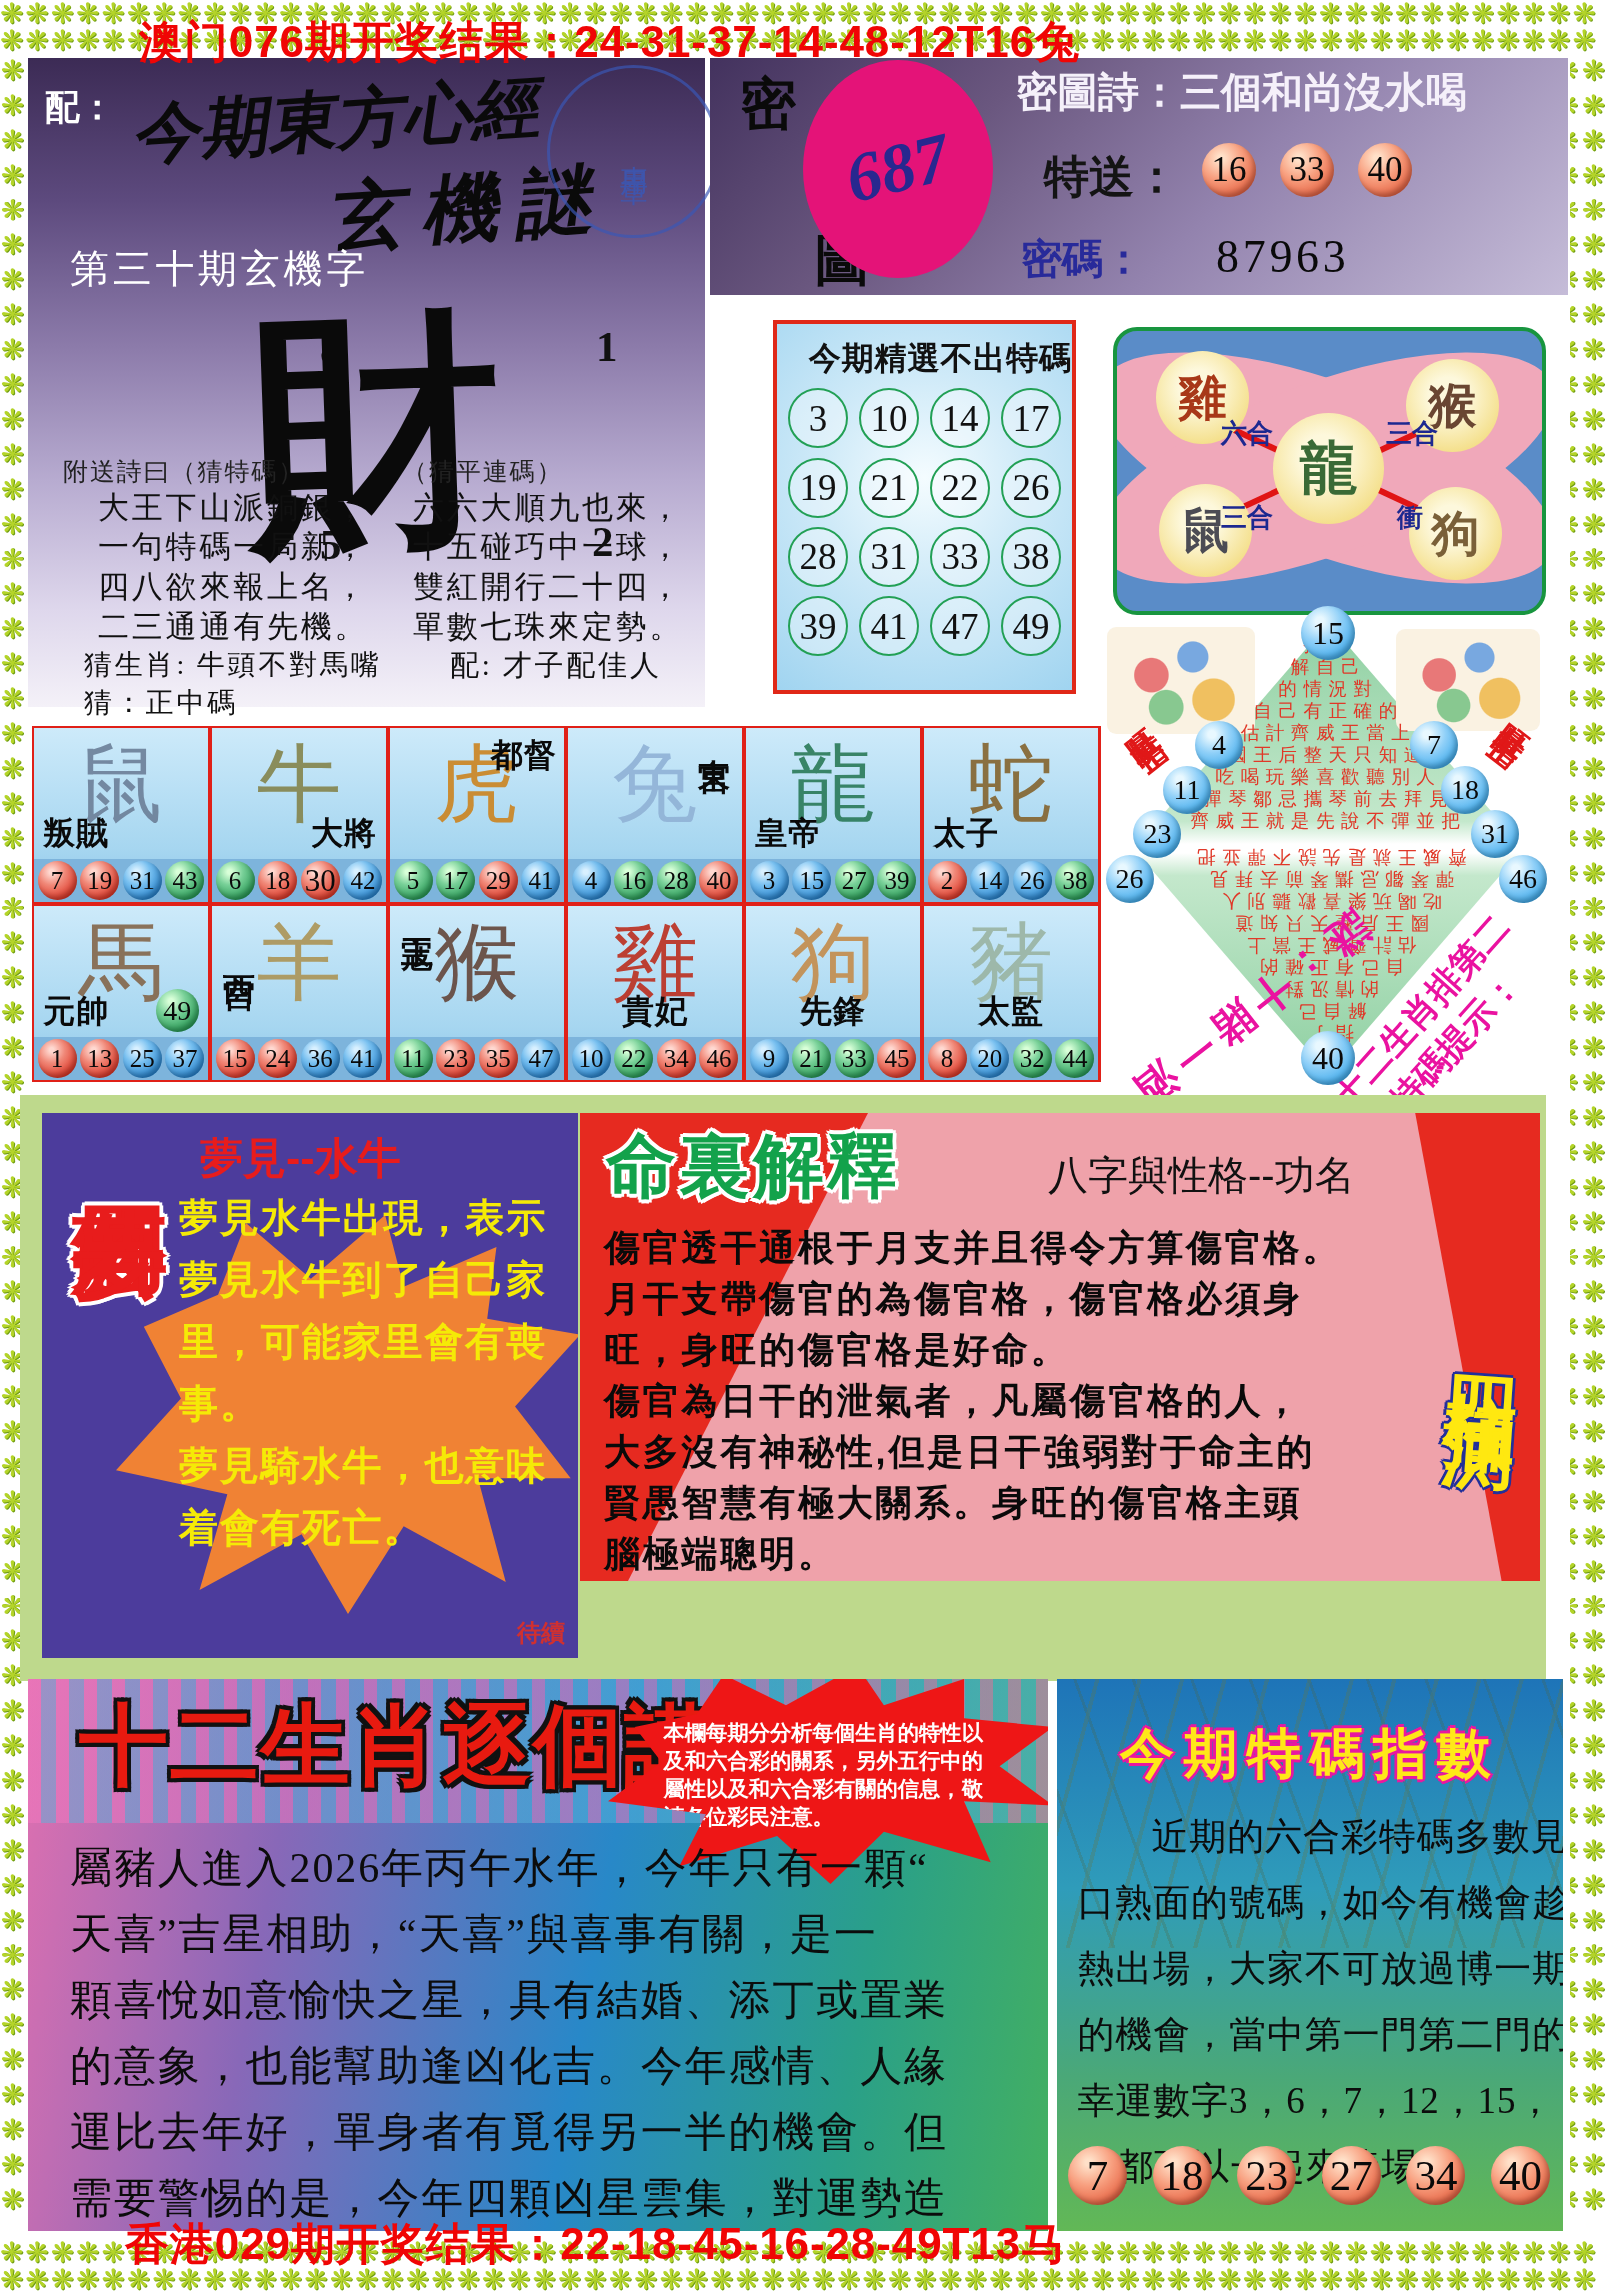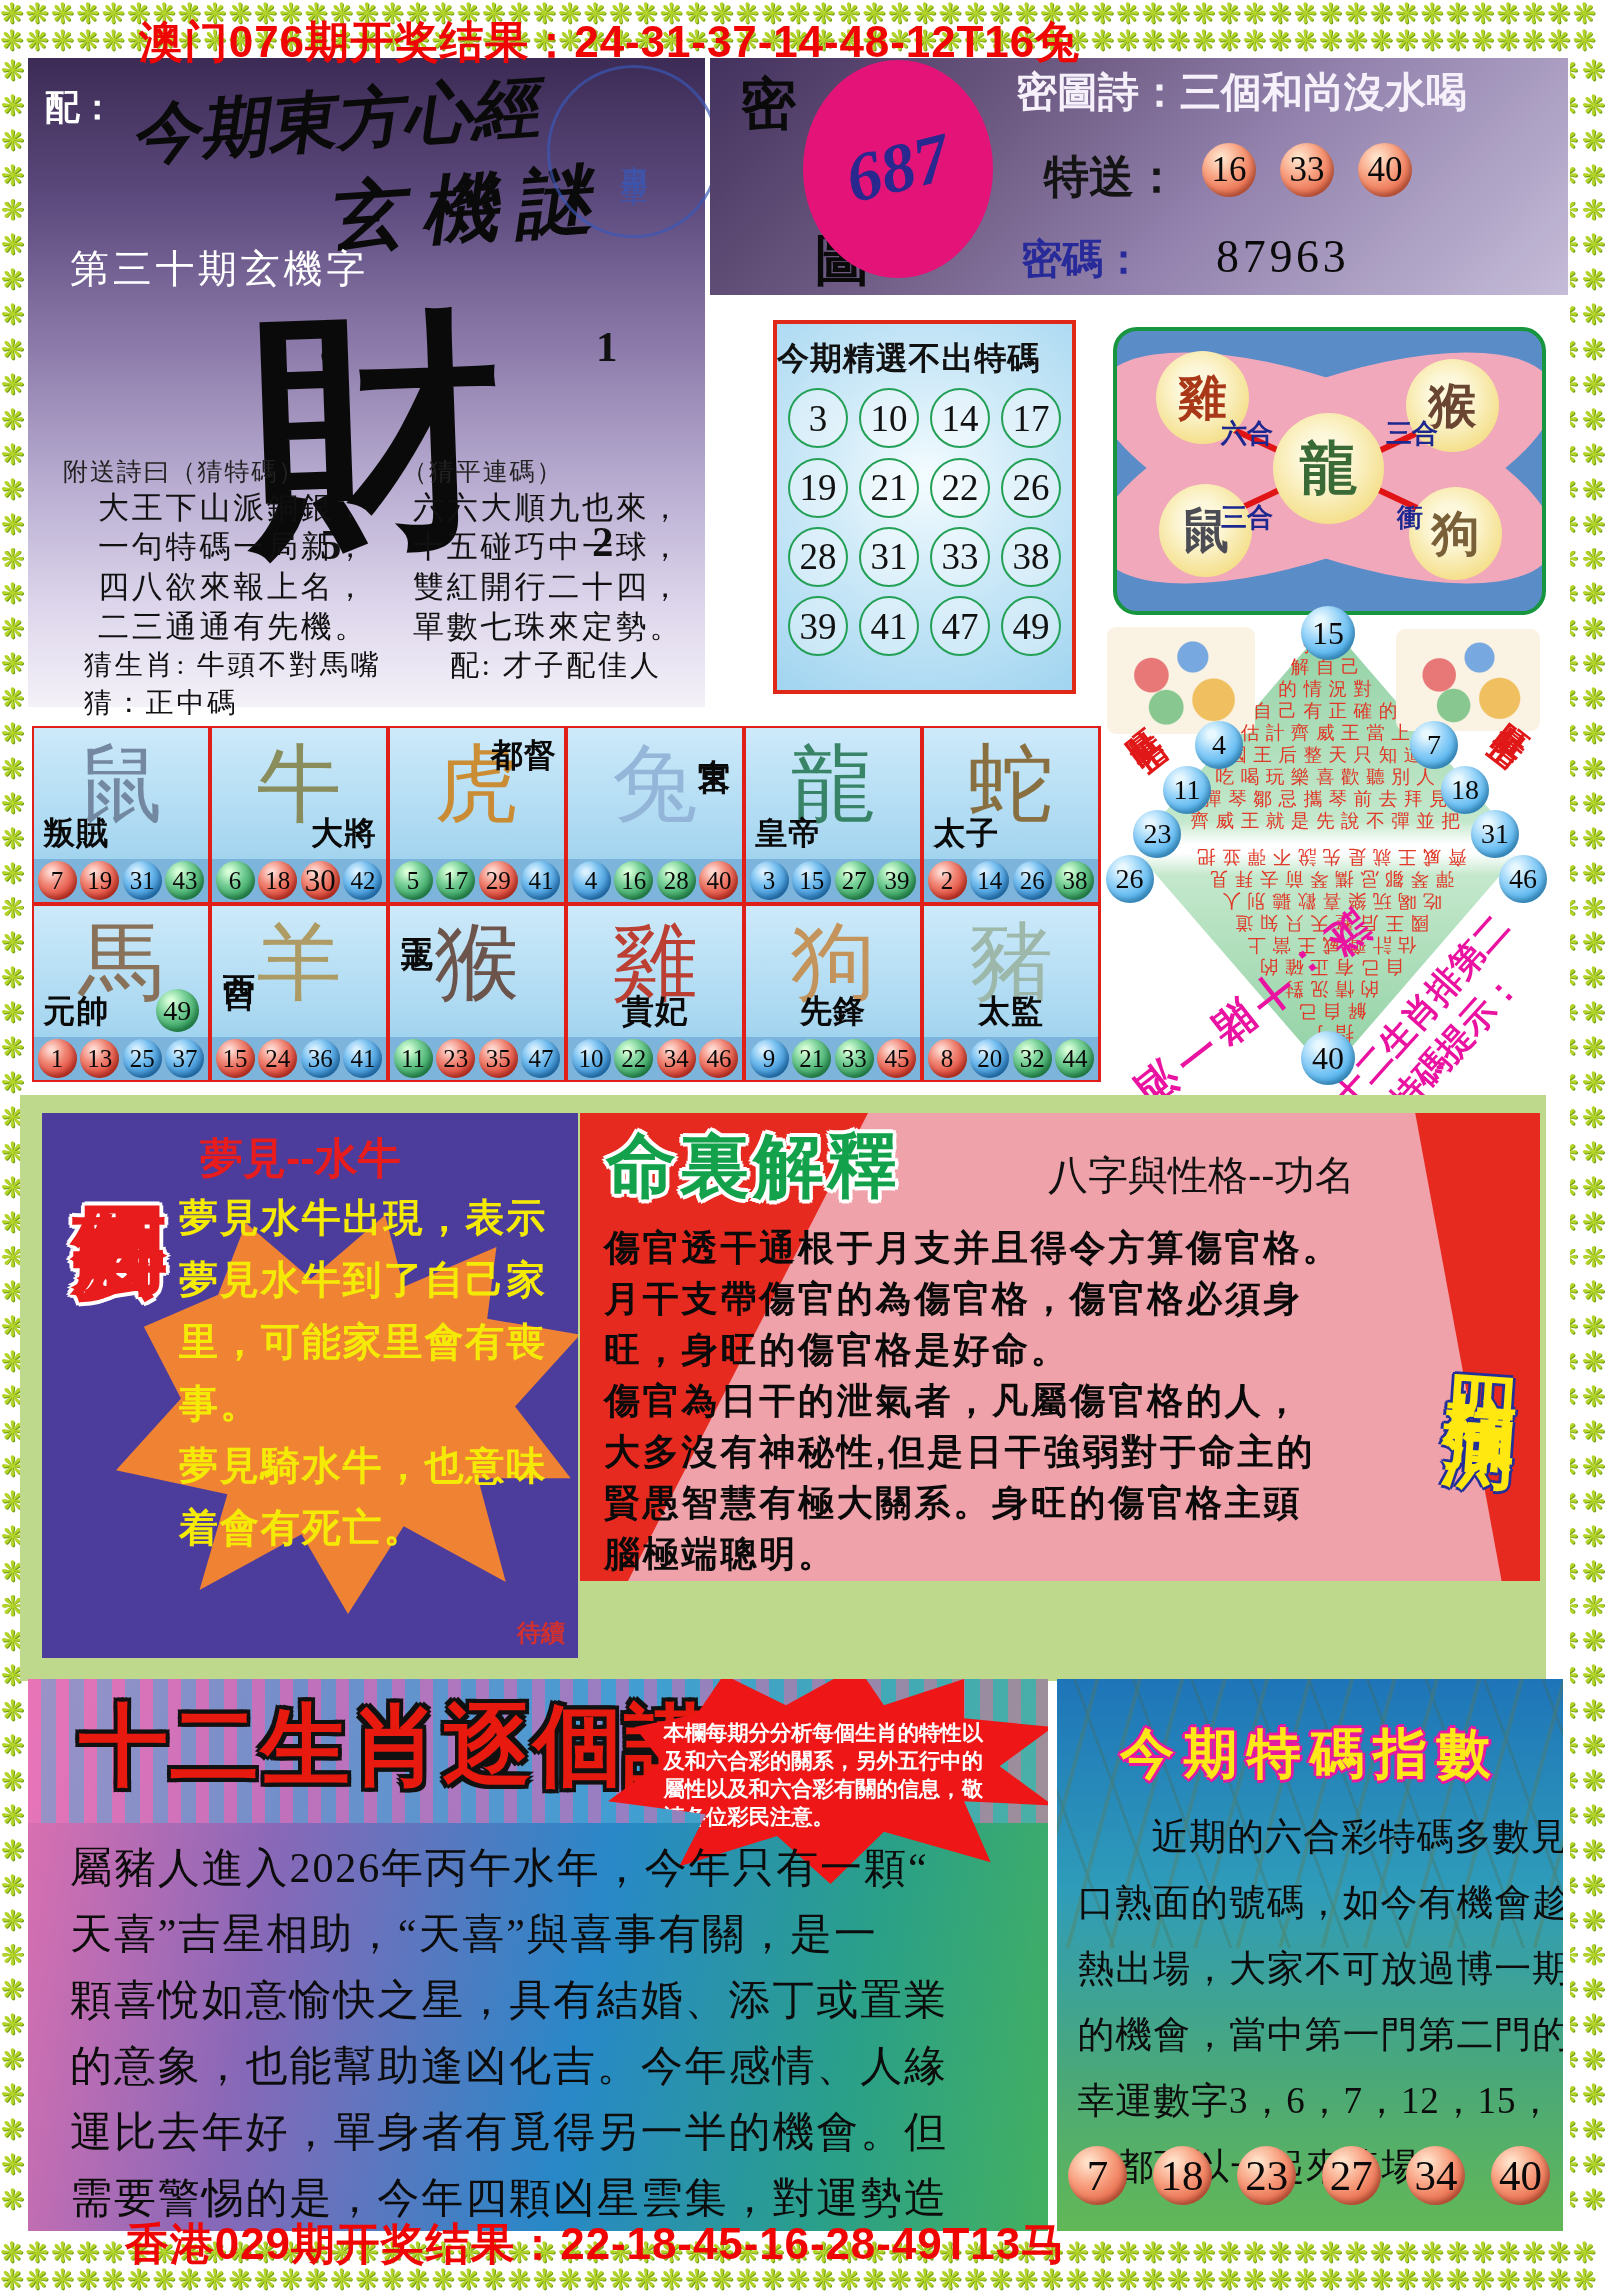--- a/index.html
+++ b/index.html
@@ -43,21 +43,21 @@
   .ball{border-radius:50%;display:flex;align-items:center;justify-content:center;
         font-family:"Liberation Serif",serif;color:#0a0a0a;box-shadow:inset -2.8px -3.7px 5.6px rgba(0,0,0,.25)}
   .ball.red{background:radial-gradient(circle at 35% 28%,#ffd8d0 6%,#f08878 35%,#dc2818 85%)}
   .ball.blue{background:radial-gradient(circle at 35% 28%,#d8f0ff 6%,#78c0f0 35%,#1878c8 85%)}
   .ball.green{background:radial-gradient(circle at 35% 28%,#d8ffd8 6%,#78d098 35%,#189048 85%)}
   .ball.orange{background:radial-gradient(circle at 35% 28%,#ffe0c8 6%,#f8a080 40%,#e05030 90%)}
   .ball.skyblue{background:radial-gradient(circle at 35% 28%,#e8f8ff 8%,#90d0f8 40%,#28a0e8 90%)}
   
   #nsbox{left:773px;top:320px;width:295px;height:366px;border:4.6px solid #e02818;
          background:radial-gradient(circle at 50% 42%,#f4fcff 0%,#cfeaf8 40%,#a0d4f0 100%)}
-  #nsbox h2{margin:13px 0 3.7px;text-align:left;font-size:32px;letter-spacing:0.9px;color:#111;
+  #nsbox h2{margin:13px 0 3.7px;text-align:right;font-size:32px;letter-spacing:0.9px;color:#111;
             font-family:"Liberation Serif",serif}
   #ns-grid{display:grid;grid-template-columns:repeat(4,1fr);justify-items:center;row-gap:9.3px;padding:3.7px 5.6px}
   .nscirc{width:56px;height:56px;border:2.8px solid #22a055;border-radius:50%;display:flex;
           align-items:center;justify-content:center;font-size:37px;color:#111;
           font-family:"Liberation Serif",serif;background:rgba(255,255,255,.35)}
   
   #bfly{left:1113px;top:327px;width:425px;height:280px;background:#5a8cc8;
         border:4.6px solid #18953f;border-radius:24px;overflow:hidden}
   .wing{position:absolute;background:#f0a8ba;border-radius:50%}
   .petal{position:absolute;border-radius:50%;display:flex;align-items:center;justify-content:center;

